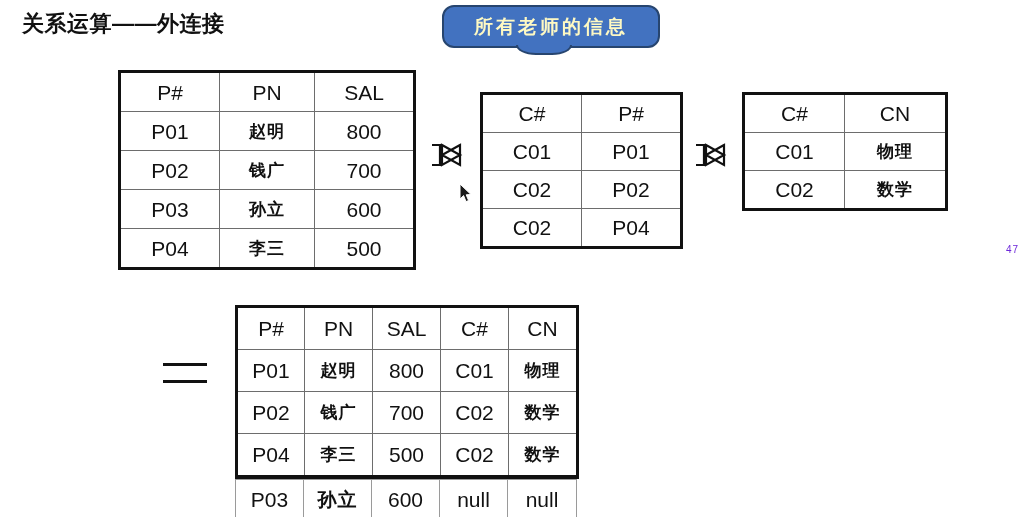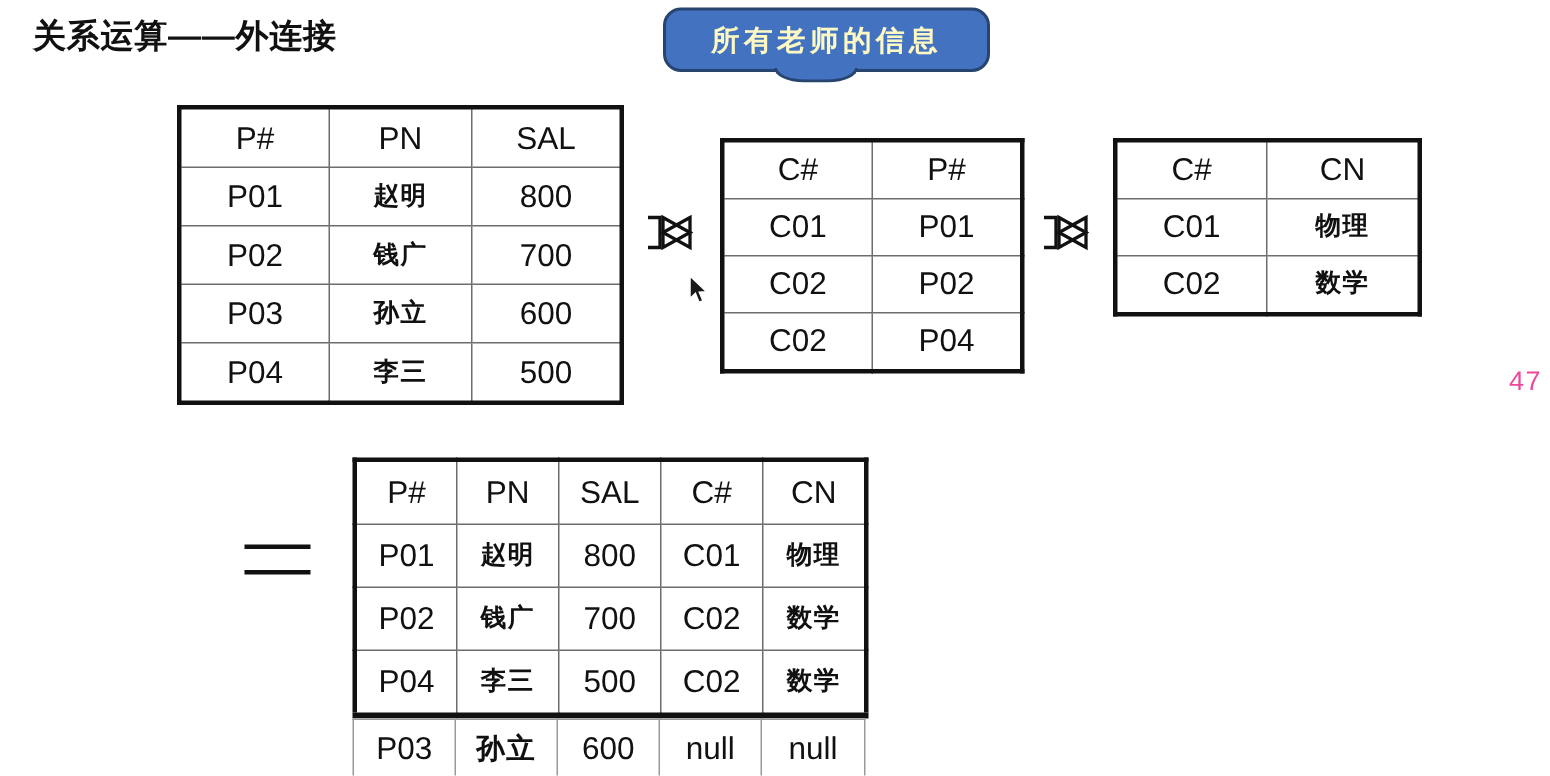--- a/index.html
+++ b/index.html
@@ -205,22 +205,22 @@
     width: 14px;
     height: 20px;
     pointer-events: none;
   }
 
   
   #page-number {
     position: absolute;
     left: 1006px;
     top: 244px;
-    font-size: 18px;
-    color: #ec4899;
+    font-size: 10px;
+    color: #6d28d9;
     letter-spacing: 1px;
   }
 </style>
 </head>
 <body>
 
 <div id="slide-title">关系运算——外连接</div>
 
 <div id="callout">
   <span class="callout-text">所有老师的信息</span>

